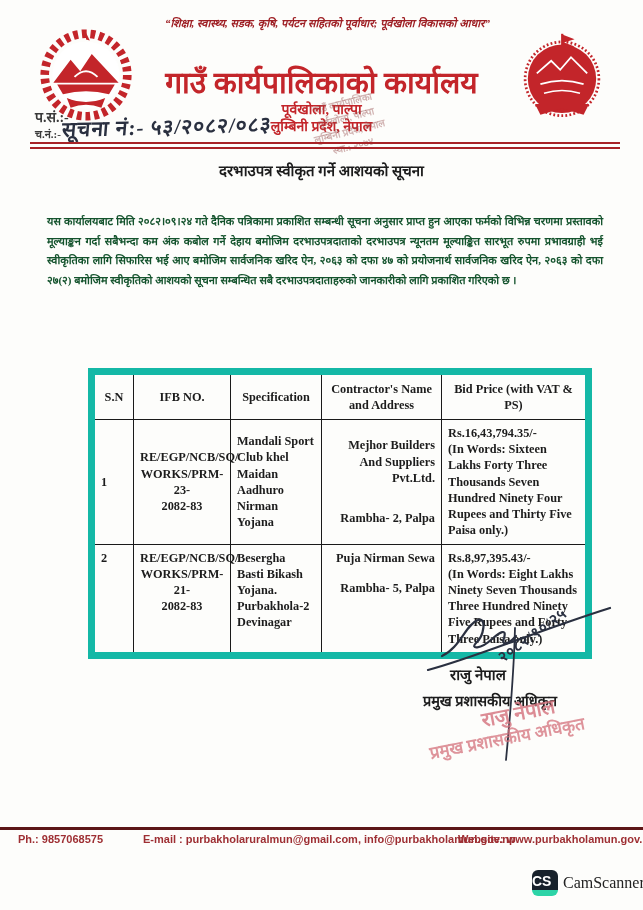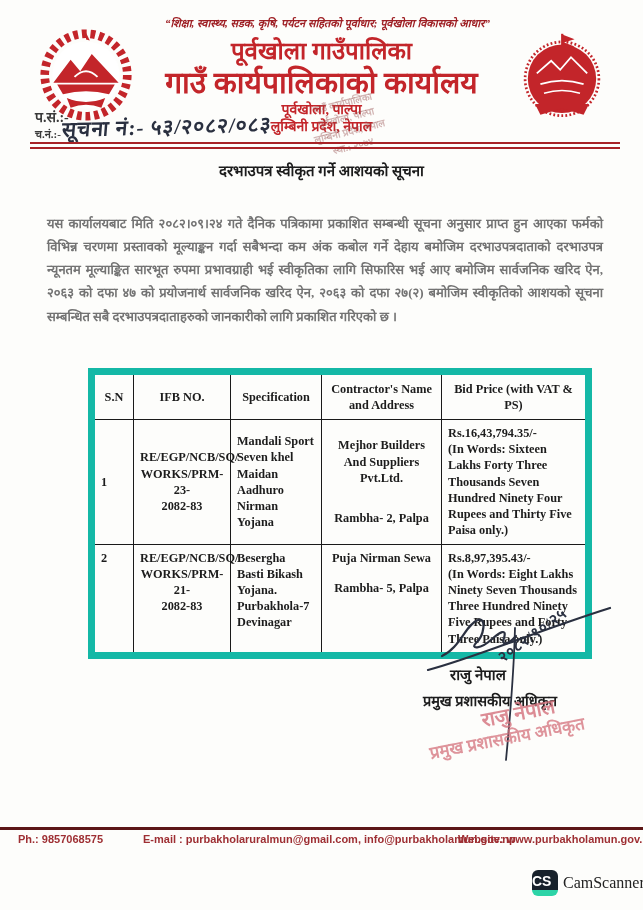--- a/index.html
+++ b/index.html
@@ -38,40 +38,40 @@
   }
   .double-rule{
     left:30px;width:590px;top:142px;height:7px;
     border-top:2px solid #a82327;border-bottom:2px solid #a82327;
   }
 
   
   .notice-title{top:160px;font-size:15px;font-weight:bold;}
   .notice-date{top:182px;font-size:14.5px;font-weight:bold;}
   .notice-body{
-    left:47px;top:212px;width:556px;font-size:13px;font-weight:600;
-    line-height:1.78;text-align:justify;color:#737373;
+    left:47px;top:212px;width:556px;font-size:11px;font-weight:600;
+    line-height:1.78;text-align:justify;color:#14532d;
   }
 
   
   .bid-table-wrap{left:88px;top:368px;}
   table.bid-table{border-collapse:collapse;table-layout:fixed;width:497px;
     border:7px solid #14b8a6;}
   table.bid-table th, table.bid-table td{
     border:1.2px solid #1a1a1a;padding:5px 6px;vertical-align:middle;
     font-size:12.3px;line-height:1.32;
   }
   table.bid-table th{font-weight:bold;text-align:center;height:48px;}
   th.h-sn{text-align:left;}
   tr.row-1 td{height:120px;}
   tr.row-2 td{height:100px;vertical-align:top;}
   td.c-sn{font-weight:bold;text-align:left;}
   td.c-ifb{font-weight:600;text-align:center;}
   td.c-spec{font-weight:600;}
-  td.c-con{font-weight:600;text-align:center;}
+  td.c-con{font-weight:600;text-align:right;}
   tr.row-1 td.c-con div.addr{margin-top:24px;}
   tr.row-2 td.c-con div.addr{margin-top:14px;}
   td.c-bid{font-weight:600;vertical-align:top;font-size:11.8px;}
 
   
   .sig-svg{left:414px;top:598px;}
   .sig-date{
     left:505px;top:646px;font-size:15px;font-weight:bold;color:var(--handwriting);
     transform:rotate(-36deg);transform-origin:left bottom;white-space:nowrap;letter-spacing:1px;
   }
@@ -123,21 +123,20 @@
     <path d="M51 3 L64 8 L51 12 Z M51 11 L64 16 L51 20 Z" fill="#c3252a"></path>
     <circle cx="50" cy="52" r="38" fill="#c3252a"></circle>
     <circle cx="50" cy="52" r="41" fill="none" stroke="#c3252a" stroke-width="3" stroke-dasharray="2 2.5"></circle>
     <path d="M22 46 L38 32 L48 42 L60 28 L78 46" stroke="#ffffff" stroke-width="2" fill="none"></path>
     <path d="M26 58 Q50 50 74 58" stroke="#ffffff" stroke-width="2" fill="none"></path>
     <path d="M30 68 Q50 62 70 68" stroke="#ffffff" stroke-width="1.6" fill="none"></path>
     <path d="M20 80 L80 80 L74 92 L50 85 L26 92 Z" fill="#c3252a"></path>
   </svg>
 
   <div class="abs center slogan">“शिक्षा, स्वास्थ्य, सडक, कृषि, पर्यटन सहितको पूर्वाधार; पूर्वखोला विकासको आधार”</div>
-  <div class="abs center muni-title">पूर्वखोला गाउँपालिका</div>
   <div class="abs center office-title">गाउँ कार्यपालिकाको कार्यालय</div>
   <div class="abs center place-line">पूर्वखोला, पाल्पा</div>
   <div class="abs center province-line">लुम्बिनी प्रदेश, नेपाल</div>
 
   <div class="abs ref-label">प.सं.:-</div>
   <div class="abs disp-label">च.नं.:-</div>
   <div class="abs handwritten-ref">सूचना नं:- ५३/२०८२/०८३</div>
 
   <div class="abs office-stamp">
     <div>गाउँ कार्यपालिका</div>
@@ -170,38 +169,38 @@
         </tr>
       </thead>
       <tbody>
         <tr class="row-1">
           <td class="c-sn">1</td>
           <td class="c-ifb">
             <div>RE/EGP/NCB/SQ/</div>
             <div>WORKS/PRM-23-</div>
             <div>2082-83</div>
           </td>
-          <td class="c-spec">Mandali Sport Seven khel Maidan Aadhuro Nirman Yojana</td>
+          <td class="c-spec">Mandali Sport Club khel Maidan Aadhuro Nirman Yojana</td>
           <td class="c-con">
             <div>Mejhor Builders And Suppliers Pvt.Ltd.</div>
             <div class="addr">Rambha- 2, Palpa</div>
           </td>
           <td class="c-bid">
             <div>Rs.16,43,794.35/-</div>
             <div>(In Words: Sixteen Lakhs Forty Three Thousands Seven Hundred Ninety Four Rupees and Thirty Five Paisa only.)</div>
           </td>
         </tr>
         <tr class="row-2">
           <td class="c-sn">2</td>
           <td class="c-ifb">
             <div>RE/EGP/NCB/SQ/</div>
             <div>WORKS/PRM-21-</div>
             <div>2082-83</div>
           </td>
-          <td class="c-spec">Besergha Basti Bikash Yojana. Purbakhola-7 Devinagar</td>
+          <td class="c-spec">Besergha Basti Bikash Yojana. Purbakhola-2 Devinagar</td>
           <td class="c-con">
             <div>Puja Nirman Sewa</div>
             <div class="addr">Rambha- 5, Palpa</div>
           </td>
           <td class="c-bid">
             <div>Rs.8,97,395.43/-</div>
             <div>(In Words: Eight Lakhs Ninety Seven Thousands Three Hundred Ninety Five Rupees and Forty Three Paisa only.)</div>
           </td>
         </tr>
       </tbody>

